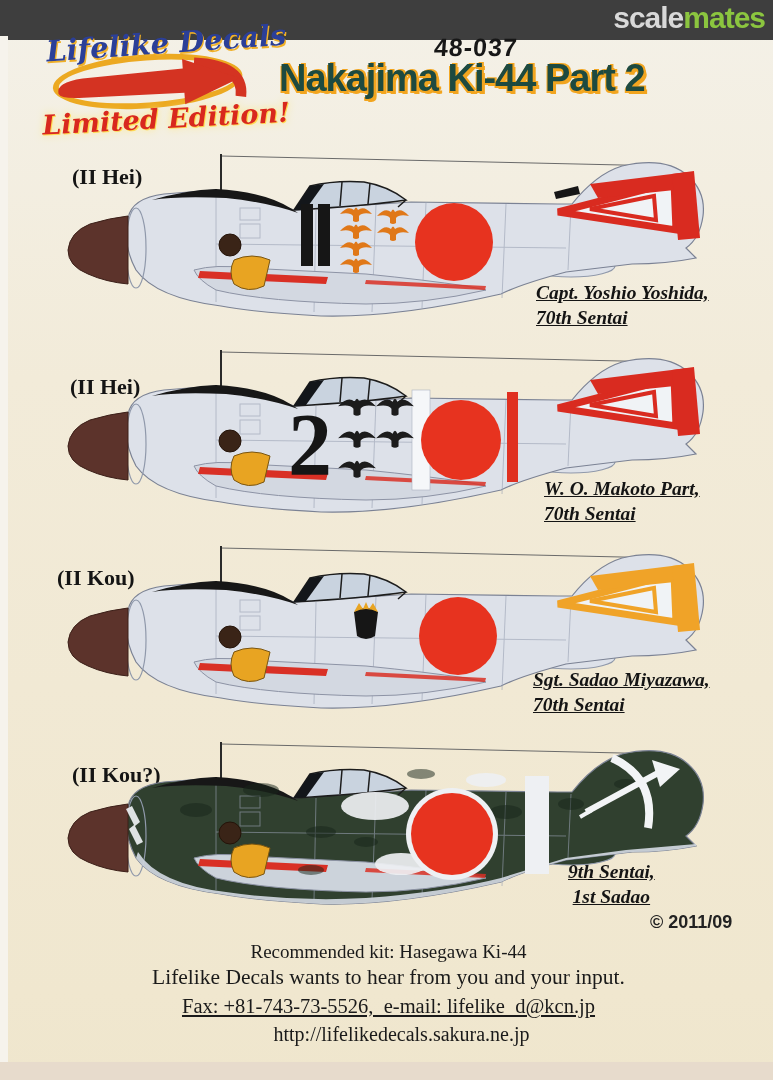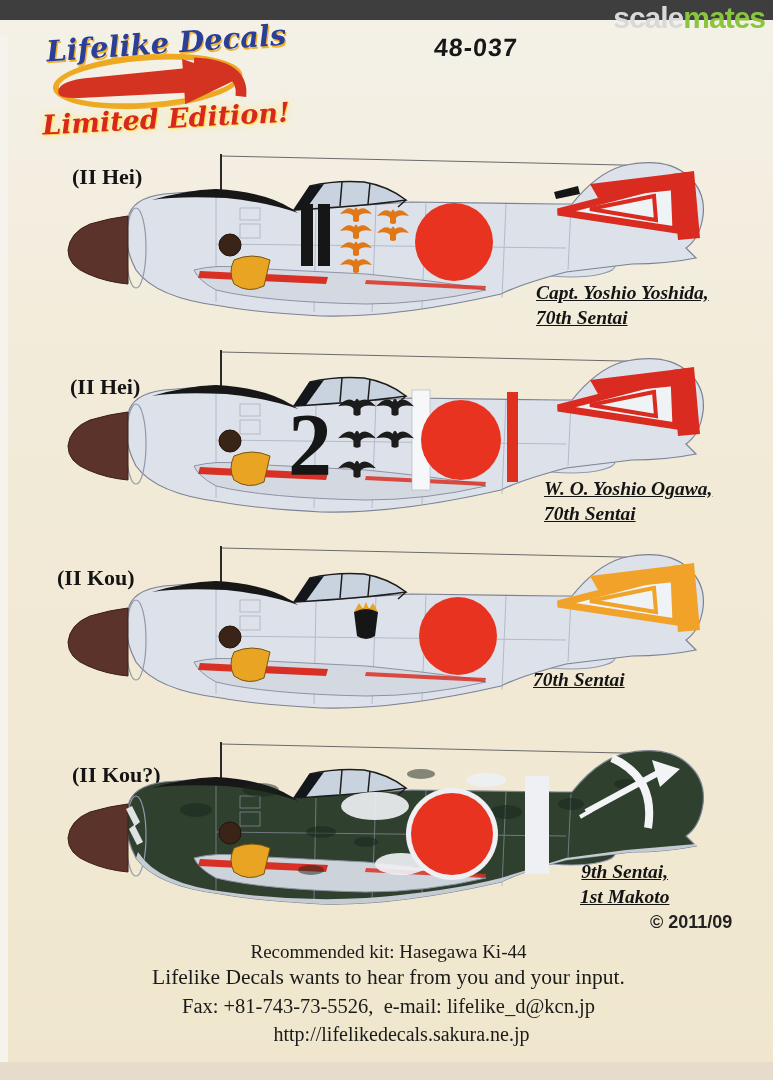--- a/index.html
+++ b/index.html
@@ -1,19 +1,19 @@
 <!DOCTYPE html>
 <html><head>
 <meta charset="utf-8">
 <style>
   html,body{margin:0;padding:0;background:#888;}
   .page{position:relative;width:773px;height:1080px;overflow:hidden;
         background:linear-gradient(180deg,#f4f1e8 0%,#f2ebd9 35%,#f0e7cf 92%,#efe6cd 100%);
         font-family:"Liberation Serif",serif;}
-  .topbar{position:absolute;left:0;top:0;right:0;height:20px;background:#3e3e3e;}
+  .topbar{position:absolute;left:0;top:0;right:0;height:40px;background:#3e3e3e;}
   .sm{position:absolute;right:8px;top:1px;font:800 30px "Liberation Sans",sans-serif;letter-spacing:-1px;}
   .sm-scale{color:#d9d9d9}
   .sm-mates{color:#8bc53f}
   .left-edge{position:absolute;left:0;top:36px;width:8px;height:1026px;background:#f6f3ec;}
   .scan-bottom{position:absolute;left:0;top:1062px;right:0;height:18px;background:#e7dbcc;}
   .logo{position:absolute;left:46px;top:30px;width:215px;height:84px;transform:rotate(-4deg);}
   .logo-ellipse{position:absolute;left:6px;top:24px;width:178px;height:42px;border:6px solid #eca921;border-radius:50%;}
   .logo-arrow{position:absolute;left:0;top:28px;width:210px;height:58px;}
   .logo-text{position:absolute;left:2px;top:-3px;font:italic 900 29px "DejaVu Serif",serif;color:#2b3f98;
              text-shadow:1px 2px 0 #f0b028;white-space:nowrap;}
@@ -21,31 +21,31 @@
            font:italic 900 27px "DejaVu Serif",serif;color:#d8281e;
            text-shadow:1px 1px 0 #ffd94e,0 0 8px #ffe87a;white-space:nowrap;}
   .code{position:absolute;left:434px;top:33px;font:900 25px "Liberation Sans",sans-serif;color:#171717;
         letter-spacing:1px;transform:skewX(-4deg);}
   .title{position:absolute;left:279px;top:57px;font:900 38px "Liberation Sans",sans-serif;color:#1d4a40;
          letter-spacing:-1px;white-space:nowrap;
          text-shadow:3px 3px 0 #f2a51f,-1px 2px 0 #f2a51f,2px -1px 0 #f2a51f;}
   .variant{position:absolute;font:700 22px "Liberation Serif",serif;color:#141414;white-space:nowrap;}
   .v1{left:72px;top:164px}.v2{left:70px;top:374px}.v3{left:57px;top:565px}.v4{left:72px;top:762px}
   .caption{position:absolute;font:italic 700 19.5px "Liberation Serif",serif;color:#141414;line-height:1.28;white-space:nowrap;text-decoration:underline;}
-  .c1{left:536px;top:281px}.c2{left:544px;top:477px}.c3{left:533px;top:668px}.c4{left:568px;top:860px;text-align:center;margin-left:12px;}
+  .c1{left:536px;top:281px}.c2{left:544px;top:477px}.c3{left:533px;top:668px}.c4{left:568px;top:860px;text-align:center;}
   .profile{position:absolute;left:66px;width:690px;height:190px;}
   .p1{top:152px}.p2{top:348px}.p3{top:544px}.p4{top:740px}
   .p1,.p2,.p3{--body:#dde1e9;--wing:#d3d8e1;--spinner:#5c332b;}
   .p4{--body:#30402f;--wing:#ccd3db;--spinner:#5c332b;}
   .fusnum{font:700 88px "Liberation Serif",serif;fill:#161616;}
   .copyright{position:absolute;left:650px;top:912px;font:700 18px "Liberation Sans",sans-serif;color:#222;}
   .footer-line{position:absolute;left:4px;right:0;text-align:center;color:#1a1a1a;}
   .kit{top:941px;font:400 19px "Liberation Serif",serif;}
   .feedback{top:965px;font:400 21.5px "Liberation Serif",serif;}
-  .fax{top:995px;font:400 20.5px "Liberation Serif",serif;white-space:pre-wrap;}
+  .fax{top:995px;font:400 20.5px "Liberation Serif",serif;white-space:pre-wrap;text-decoration:underline;}
   .url{top:1023px;font:400 20px "Liberation Serif",serif;padding-left:26px;}
 </style>
 </head>
 <body>
 
 <svg width="0" height="0" style="position:absolute" aria-hidden="true">
   <defs>
     <g id="ki44-frame">
       <path d="M155,4 L600,14" style="stroke:#6a6a6a;stroke-width:1;fill:none"></path>
       <path d="M155,2 L155,42" style="stroke:#2a2a2a;stroke-width:2;fill:none"></path>
@@ -98,20 +98,21 @@
   <div class="logo">
     <div class="logo-ellipse"></div>
     <svg class="logo-arrow" viewBox="0 0 210 60">
       <path d="M150,8 Q202,14 196,46" fill="none" stroke="#d43322" stroke-width="11"></path>
       <path d="M8,30 Q6,18 34,16 L138,13 L138,3 L196,27 L138,50 L138,38 L34,36 Q10,36 8,30 Z" fill="#d43322"></path>
     </svg>
     <div class="logo-text">Lifelike Decals</div>
   </div>
   <div class="limited">Limited Edition!</div>
   <div class="code">48-037</div>
+  <div class="title">Nakajima Ki-44 Part 2</div>
 
   <div class="variant v1">(II Hei)</div>
   <svg class="profile p1" viewBox="0 0 690 190">
     <use href="#ki44-frame"></use>
     <g>
       <rect x="235" y="52" width="12" height="62" fill="#161616"></rect>
       <rect x="252" y="52" width="12" height="62" fill="#161616"></rect>
     </g>
     <g fill="currentColor" color="#e07818">
       <use href="#eagle" transform="translate(290,60)"></use>
@@ -144,37 +145,38 @@
       <use href="#eagle" transform="translate(329,88) scale(1.18)"></use>
       <use href="#eagle" transform="translate(291,118) scale(1.18)"></use>
     </g>
     <circle cx="395" cy="92" r="40" fill="#e7331f"></circle>
     <rect x="441" y="44" width="11" height="90" fill="#e03020"></rect>
     <g color="#d92b20">
       <use href="#tailmark"></use>
     </g>
   </svg>
   <div class="caption c2">
-    <div>W. O. Yoshio Ogawa,</div>
+    <div>W. O. Makoto Part,</div>
     <div>70th Sentai</div>
   </div>
 
   <div class="variant v3">(II Kou)</div>
   <svg class="profile p3" viewBox="0 0 690 190">
     <use href="#ki44-frame"></use>
     <g transform="translate(300,80)">
       <path d="M-12,-12 Q0,-20 12,-12 L9,12 Q0,18 -9,12 Z" fill="#161616"></path>
       <path d="M-12,-12 L-7,-21 L-3,-15 L0,-22 L3,-15 L7,-21 L12,-12 Q0,-18 -12,-12 Z" fill="#e8a422"></path>
     </g>
     <circle cx="392" cy="92" r="39" fill="#e7331f"></circle>
     <g color="#f0a328">
       <use href="#tailmark"></use>
     </g>
   </svg>
   <div class="caption c3">
+    <div>Sgt. Sadao Miyazawa,</div>
     <div>70th Sentai</div>
   </div>
 
   <div class="variant v4">(II Kou?)</div>
   <svg class="profile p4" viewBox="0 0 690 190">
     <use href="#ki44-frame"></use>
     <g fill="#17251a" opacity="0.5">
       <ellipse cx="130" cy="70" rx="16" ry="7"></ellipse>
         <ellipse cx="195" cy="50" rx="18" ry="7"></ellipse>
       <ellipse cx="255" cy="92" rx="15" ry="6"></ellipse>
@@ -198,21 +200,21 @@
     <rect x="459" y="36" width="24" height="98" fill="#eef0f3"></rect>
     <g color="#f2f4f6">
       <path d="M546,18 Q590,38 582,88" fill="none" stroke="currentColor" stroke-width="8"></path>
       <path d="M520,72 L592,33" fill="none" stroke="currentColor" stroke-width="6"></path>
       <polygon points="586,20 614,29 594,47" fill="currentColor"></polygon>
       <path d="M514,77 l12,-7" fill="none" stroke="currentColor" stroke-width="4"></path>
     </g>
   </svg>
   <div class="caption c4">
     <div>9th Sentai,</div>
-    <div>1st Makoto</div>
+    <div>1st Sadao</div>
   </div>
 
   <div class="copyright">© 2011/09</div>
   <div class="footer-line kit">Recommended kit: Hasegawa Ki-44</div>
   <div class="footer-line feedback">Lifelike Decals wants to hear from you and your input.</div>
   <div class="footer-line fax">Fax: +81-743-73-5526,  e-mail: lifelike_d@kcn.jp</div>
   <div class="footer-line url">http://lifelikedecals.sakura.ne.jp</div>
 
   <div class="scan-bottom"></div>
 </div>

